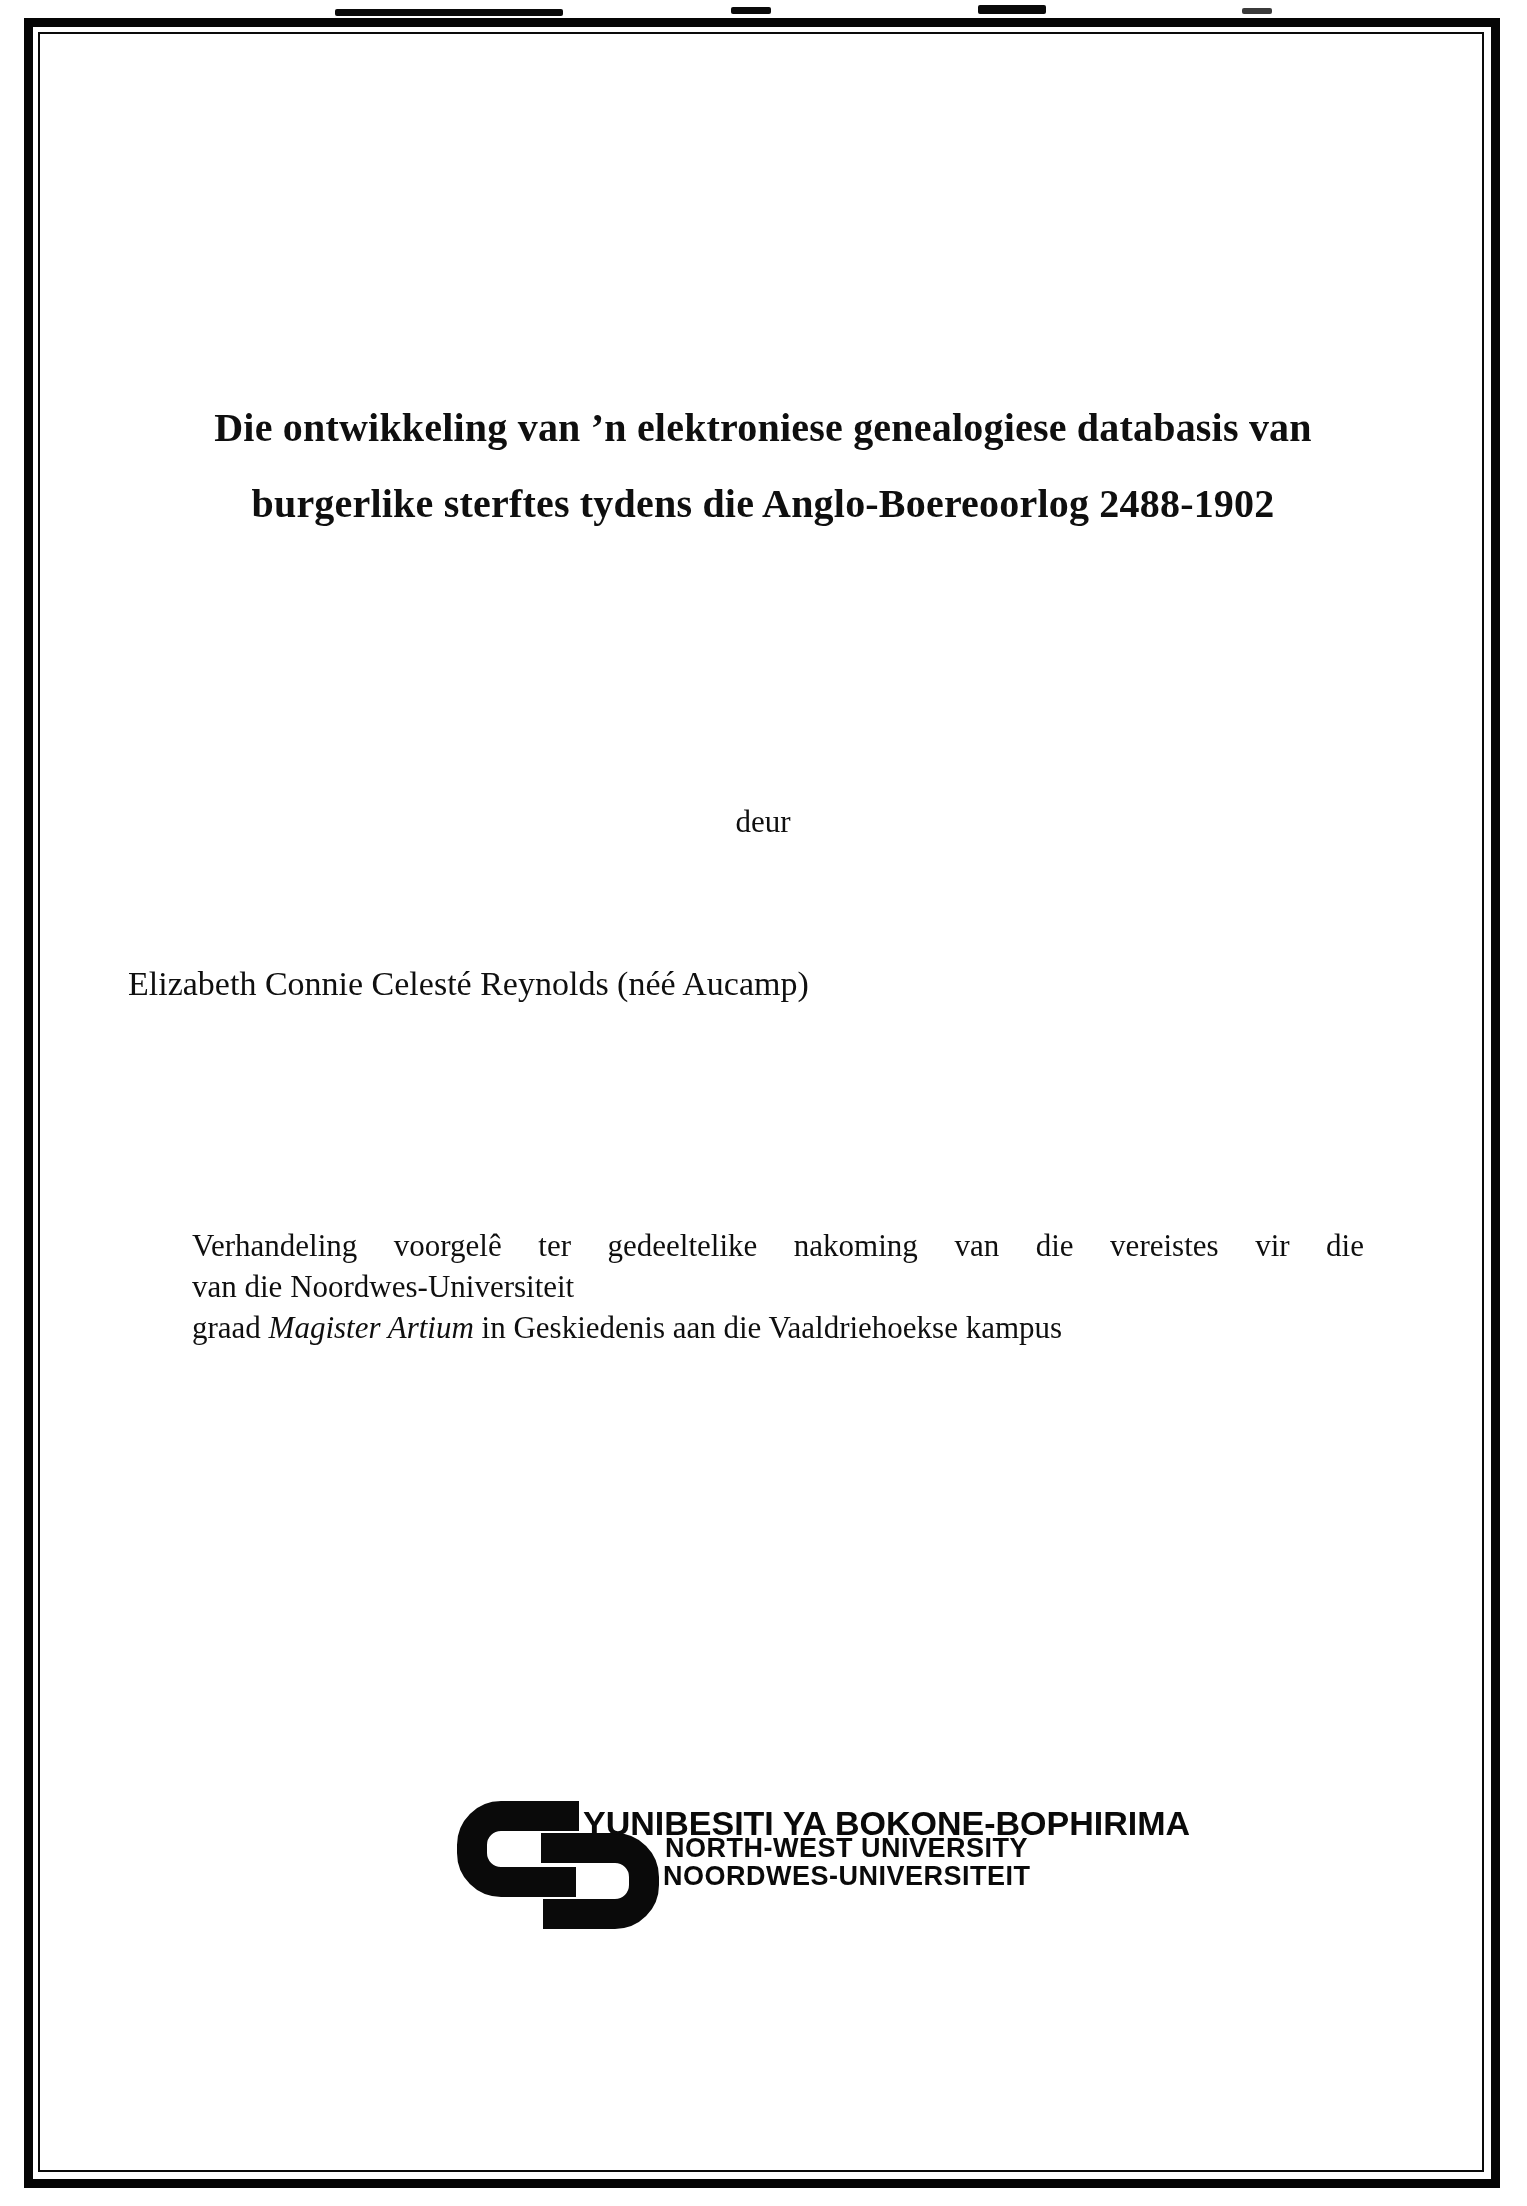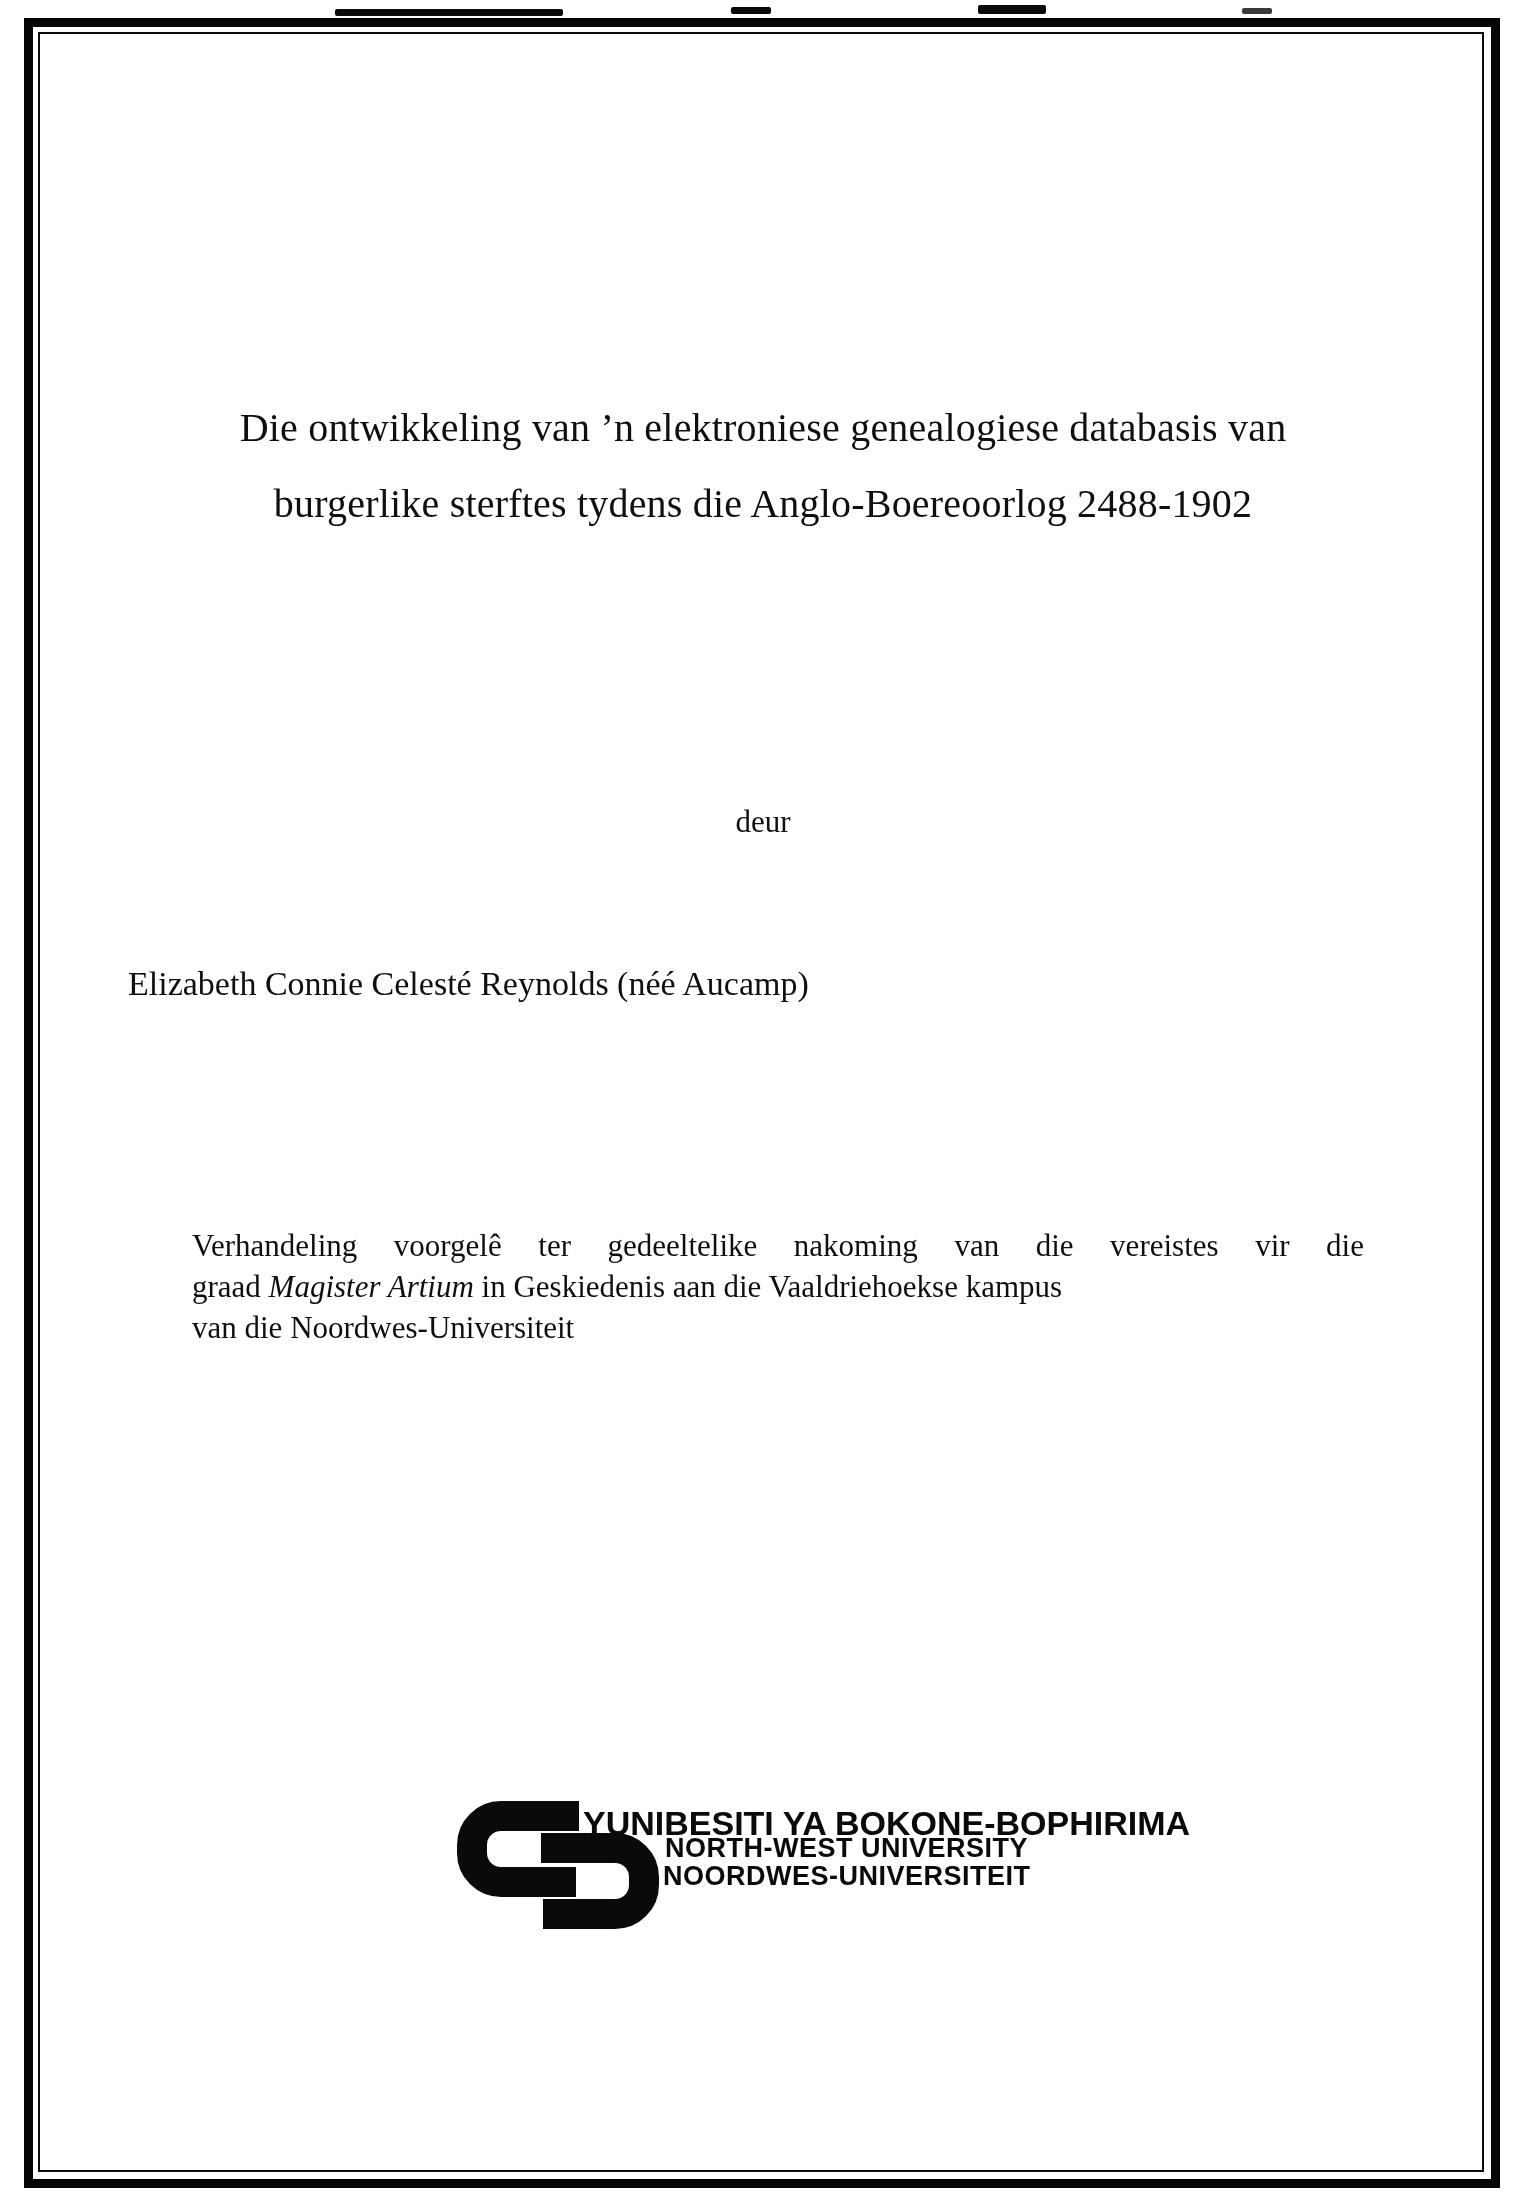--- a/index.html
+++ b/index.html
@@ -28,21 +28,21 @@
   }
   
   .artifact { position: absolute; background: #0a0a0a; border-radius: 2px; }
   .art1 { left: 335px; top: 9px;  width: 228px; height: 7px; }
   .art2 { left: 731px; top: 7px;  width: 40px;  height: 7px; }
   .art3 { left: 978px; top: 5px;  width: 68px;  height: 9px; }
   .art4 { left: 1242px; top: 8px; width: 30px;  height: 6px; opacity: .8; }
 
   .title {
     position: absolute; left: 128px; top: 390px; width: 1270px;
-    margin: 0; font-weight: normal;
+    margin: 0; font-weight: bold;
     font-size: 40px; line-height: 76px; text-align: center;
     letter-spacing: 0.2px;
   }
   .title .tl { display: block; }
 
   .byline {
     position: absolute; left: 128px; top: 802px; width: 1270px;
     font-size: 31px; line-height: 40px; text-align: center;
   }
 
@@ -90,22 +90,22 @@
     <span class="tl">Die ontwikkeling van ’n elektroniese genealogiese databasis van</span>
     <span class="tl">burgerlike sterftes tydens die Anglo-Boereoorlog 2488-1902</span>
   </h1>
 
   <div class="byline">deur</div>
 
   <div class="author">Elizabeth Connie Celesté Reynolds (néé Aucamp)</div>
 
   <div class="statement">
     <div class="st-line just">Verhandeling voorgelê ter gedeeltelike nakoming van die vereistes vir die</div>
+    <div class="st-line">van die Noordwes-Universiteit</div>
     <div class="st-line"><span>graad </span><em>Magister Artium</em><span> in Geskiedenis aan die Vaaldriehoekse kampus</span></div>
-    <div class="st-line">van die Noordwes-Universiteit</div>
   </div>
 
   <div class="supervisor-block">
   </div>
 
   <div class="logo">
     <svg class="logo-mark" viewBox="0 0 205 132" xmlns="http://www.w3.org/2000/svg" aria-hidden="true">
 
       <path d="M 124,17 H 46 A 29 29 0 0 0 17,46 V 54 A 29 29 0 0 0 46,83 H 121" fill="none" stroke="#0a0a0a" stroke-width="30" stroke-linecap="butt"></path>
 

